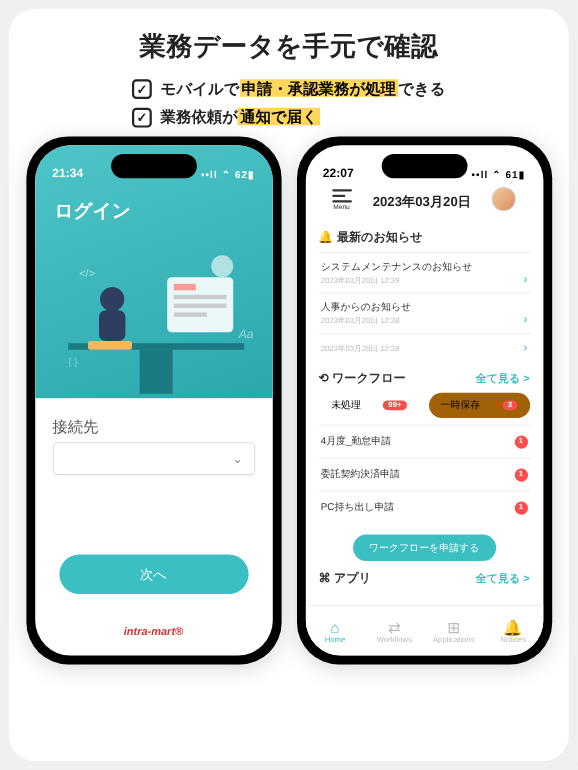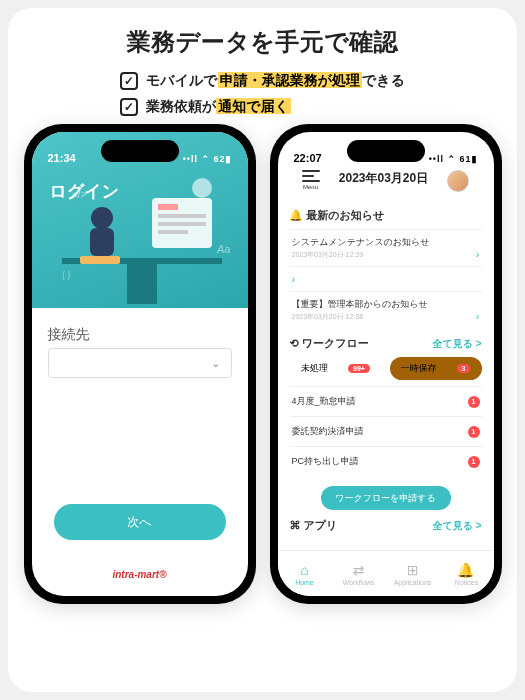--- a/index.html
+++ b/index.html
@@ -11,29 +11,29 @@
 .check { width: 18px; height: 18px; border: 2px solid #222; border-radius: 4px; display: flex; align-items: center; justify-content: center; }
 .check::after { content: "✓"; font-size: 12px; font-weight: 900; }
 mark { background: #ffd65c; padding: 0 2px; }
 .phones { display: flex; justify-content: center; gap: 14px; }
 .phone { width: 232px; height: 480px; background: #000; border-radius: 38px; padding: 8px; position: relative; box-shadow: 0 4px 20px rgba(0,0,0,.15); }
 .notch { position: absolute; top: 16px; left: 50%; transform: translateX(-50%); width: 78px; height: 22px; background: #000; border-radius: 14px; z-index: 10; }
 .screen { width: 100%; height: 100%; background: #fff; border-radius: 32px; overflow: hidden; position: relative; }
 .status { height: 34px; display: flex; justify-content: space-between; align-items: flex-end; padding: 0 16px 2px; font-size: 11px; font-weight: 700; }
 .status.light { color: #fff; }
 .sicons { font-size: 9px; letter-spacing: 1px; }
-.login-top { height: 176px; background: linear-gradient(160deg, #4ec5c8 0%, #2ba7ac 100%); color: #fff; position: relative; overflow: hidden; }
+.login-top { height: 230px; background: linear-gradient(160deg, #4ec5c8 0%, #2ba7ac 100%); color: #fff; position: relative; overflow: hidden; }
 .login-title { position: absolute; top: 48px; left: 18px; font-size: 17px; font-weight: 600; }
 .illus { position: absolute; bottom: 0; left: 0; right: 0; height: 150px; }
 .login-body { padding: 18px 16px; }
 .label { font-size: 14px; color: #555; margin-bottom: 4px; }
 .select { border: 1px solid #ddd; border-radius: 4px; height: 30px; display: flex; align-items: center; justify-content: flex-end; padding: 0 10px; color: #888; font-size: 11px; }
 .next-btn { position: absolute; bottom: 56px; left: 22px; right: 22px; height: 36px; background: #3bbfc2; border-radius: 20px; color: #fff; display: flex; align-items: center; justify-content: center; font-size: 12px; font-weight: 500; }
 .brand { position: absolute; bottom: 16px; left: 0; right: 0; text-align: center; font-size: 10px; color: #c33; font-weight: 700; font-style: italic; }
-.hdr { display: flex; align-items: flex-start; justify-content: space-between; padding: 4px 24px 8px; }
+.hdr { display: flex; align-items: flex-end; justify-content: space-between; padding: 4px 24px 8px; }
 .menu { width: 18px; display: flex; flex-direction: column; gap: 3px; }
 .menu span { height: 2px; background: #333; border-radius: 1px; }
 .menu span:nth-child(2) { width: 70%; }
 .date { font-size: 12px; font-weight: 700; color: #222; }
 .avatar { width: 22px; height: 22px; border-radius: 50%; background: linear-gradient(135deg,#f4c89a,#d89060); border: 1px solid #ccc; }
 .sec { padding: 0 12px; }
 .sec-h { display: flex; align-items: center; justify-content: space-between; font-size: 11px; font-weight: 700; color: #333; margin: 8px 0 6px; }
 .link { color: #3bbfc2; font-size: 10px; font-weight: 600; }
 .notice { border-top: 1px solid #eee; padding: 6px 2px; display: flex; justify-content: space-between; align-items: flex-end; }
 .notice:last-child { border-bottom: 1px solid #eee; }
@@ -132,25 +132,28 @@
             <span>🔔 最新のお知らせ</span>
           </div>
           <div class="notice">
             <div>
                 <div class="n-txt">システムメンテナンスのお知らせ</div>
                 <div class="n-date">2023年03月20日 12:39</div>
               </div>
             <span class="chev">›</span>
           </div>
           <div class="notice">
+            <div>
+                <div class="n-txt">人事からのお知らせ</div>
+                <div class="n-date">2023年03月20日 12:38</div>
+              </div>
             <span class="chev">›</span>
           </div>
           <div class="notice">
             <div>
-                <div class="n-txt">【重要】管理本部からのお知らせ</div>
                 <div class="n-date">2023年03月20日 12:38</div>
               </div>
             <span class="chev">›</span>
           </div>
 
           <div class="sec-h">
             <span>⟲ ワークフロー</span>
             <span class="link">全て見る &gt;</span>
           </div>
           <div class="tabs">

